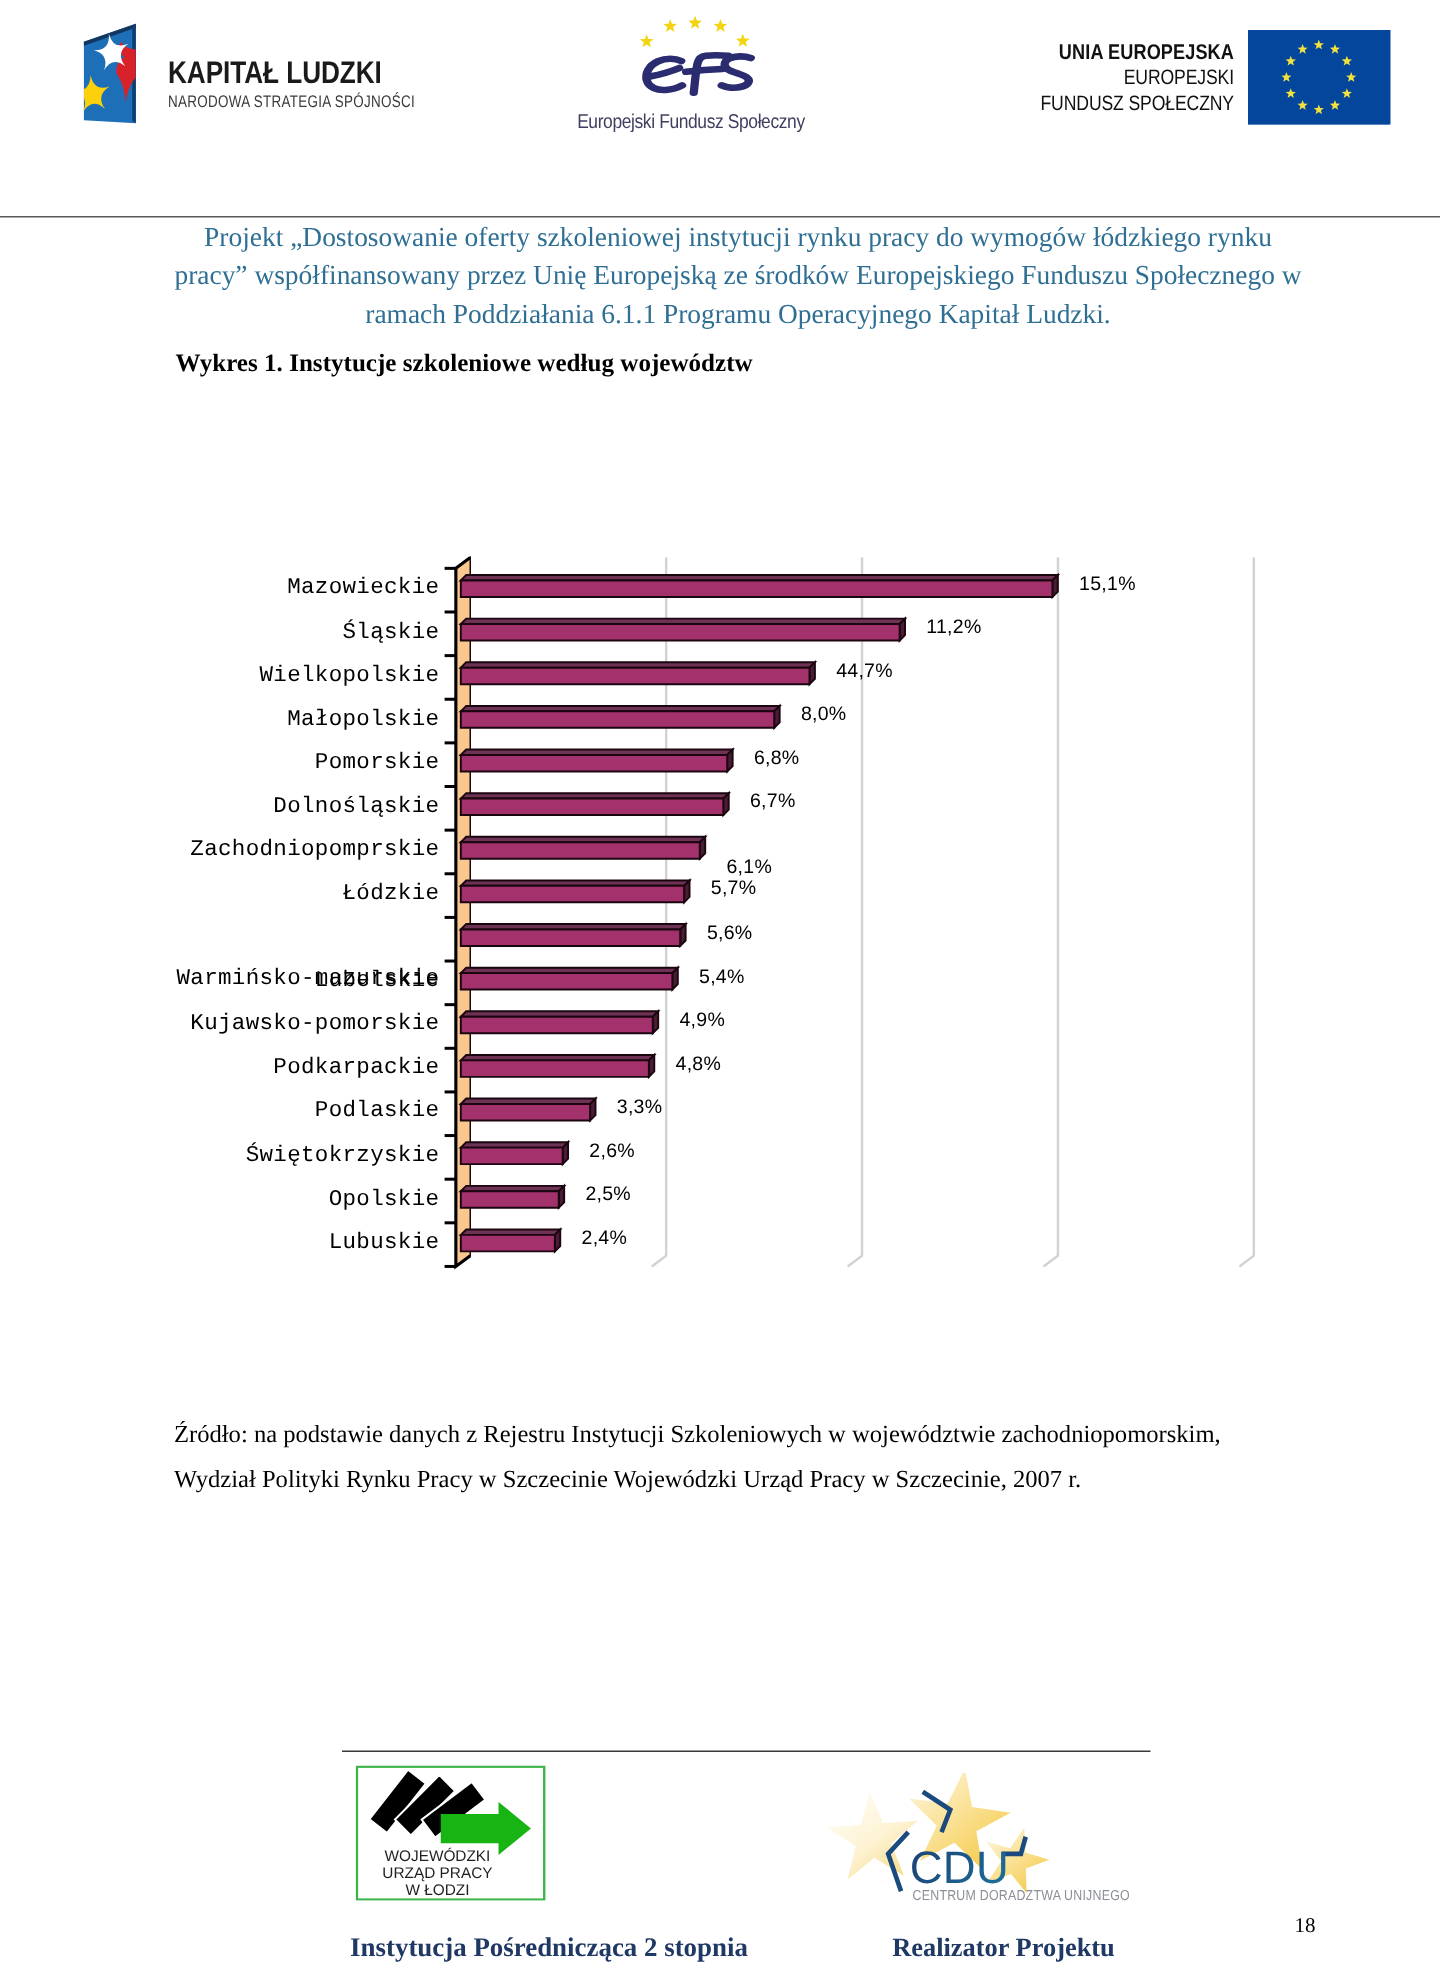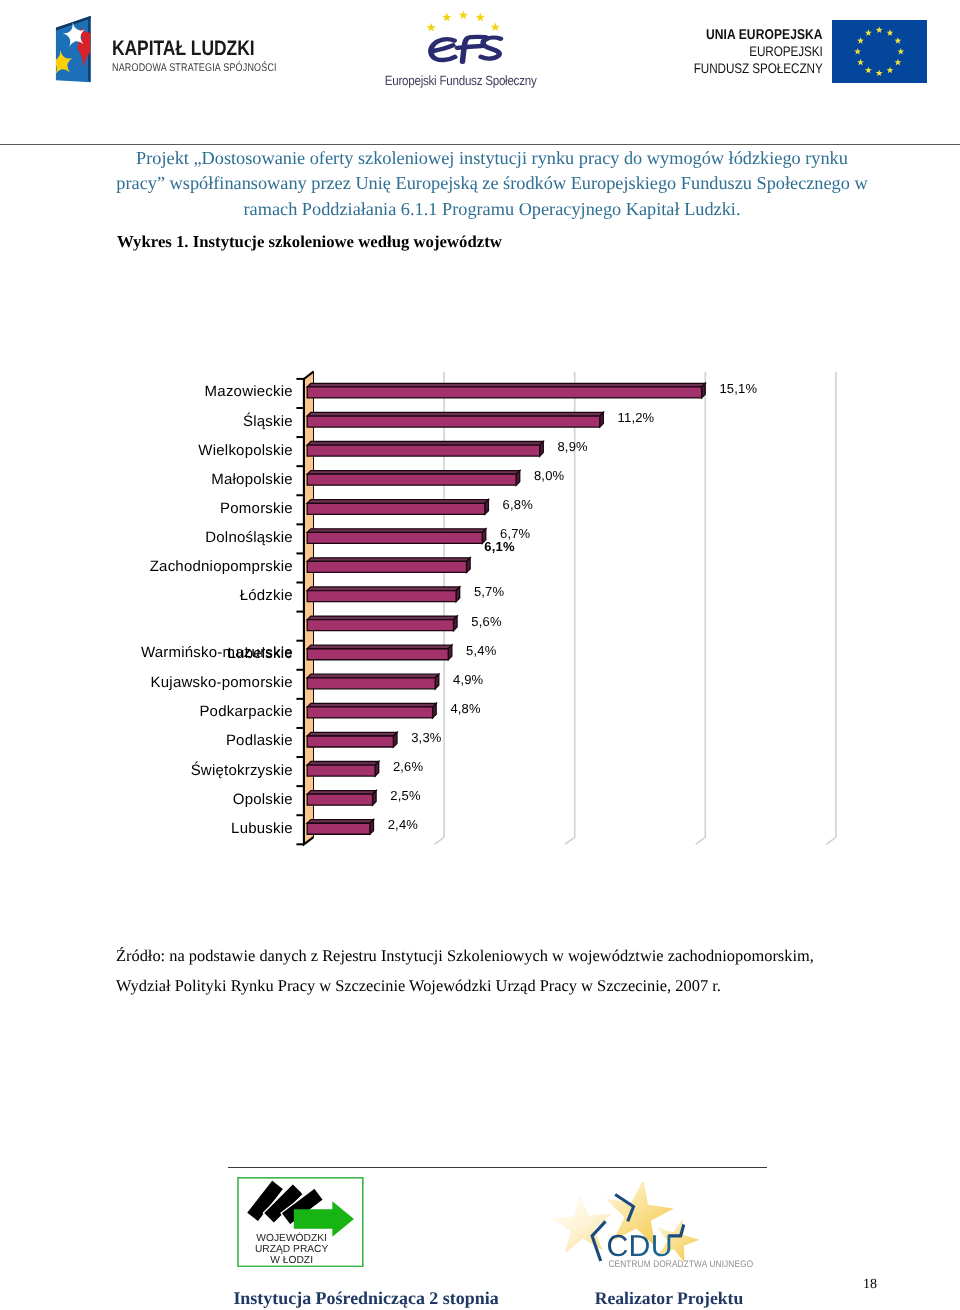--- a/index.html
+++ b/index.html
@@ -40,21 +40,21 @@
   
   #foot-rule{left:227.9px;top:1167px;width:538.7px;height:0;border-top:1.3px solid #3a3a3a;}
   #wup-logo{left:236.9px;top:1176.8px;width:126.8px;height:90.6px;}
   #cdu-logo{left:518px;top:1182px;width:240px;height:92px;}
   #foot-cap-left{left:216px;top:1288px;width:300px;text-align:center;color:#1f3864;font-weight:700;font-size:17.95px;font-family:"Liberation Serif",serif;}
   #foot-cap-right{left:569px;top:1288px;width:200px;text-align:center;color:#1f3864;font-weight:700;font-size:17.6px;font-family:"Liberation Serif",serif;}
   #page-num{left:850px;top:1277px;width:40px;text-align:center;font-size:14px;color:#000;}
 
   
   #chart{left:0px;top:0px;width:960px;height:1310px;}
-  .cat-label{position:absolute;font-family:Liberation Sans, sans-serif;font-size:15.0px;letter-spacing:.22px;color:#000;white-space:nowrap;text-align:right;}
+  .cat-label{position:absolute;font-family:Liberation Mono, monospace;font-size:15.0px;letter-spacing:.22px;color:#000;white-space:nowrap;text-align:right;}
   .val-label{position:absolute;font-family:"Liberation Sans",sans-serif;font-size:13px;letter-spacing:.18px;color:#000;white-space:nowrap;}
 </style>
 </head>
 <body>
 
 <div class="page">
 
   <div class="abs" id="kl-logo">
     <svg id="kl-mark" viewBox="0 0 46 76">
       <defs>
@@ -238,29 +238,29 @@
         <line x1="296.4" y1="786.125" x2="303.9" y2="786.125" stroke="#000" stroke-width="2"></line>
         <line x1="296.4" y1="815.2125" x2="303.9" y2="815.2125" stroke="#000" stroke-width="2"></line>
         <line x1="296.4" y1="844.3" x2="303.9" y2="844.3" stroke="#000" stroke-width="2"></line>
       </svg>
     <div id="chart-labels">
         <div class="cat-label" style="top: 383.444px; right: 667.1px;">Mazowieckie</div>
         <div class="val-label" style="top: 380.844px; left: 719.412px;">15,1%</div>
         <div class="cat-label" style="top: 412.531px; right: 667.1px;">Śląskie</div>
         <div class="val-label" style="top: 409.931px; left: 617.544px;">11,2%</div>
         <div class="cat-label" style="top: 441.619px; right: 667.1px;">Wielkopolskie</div>
-        <div class="val-label" style="top: 439.019px; left: 557.468px;">8,9%</div>
+        <div class="val-label" style="top: 439.019px; left: 557.468px;">44,7%</div>
         <div class="cat-label" style="top: 470.706px; right: 667.1px;">Małopolskie</div>
         <div class="val-label" style="top: 468.106px; left: 533.96px;">8,0%</div>
         <div class="cat-label" style="top: 499.794px; right: 667.1px;">Pomorskie</div>
         <div class="val-label" style="top: 497.194px; left: 502.616px;">6,8%</div>
         <div class="cat-label" style="top: 528.881px; right: 667.1px;">Dolnośląskie</div>
         <div class="val-label" style="top: 526.281px; left: 500.004px;">6,7%</div>
         <div class="cat-label" style="top: 557.969px; right: 667.1px;">Zachodniopomprskie</div>
-        <div class="val-label" style="top: 539px; left: 484.332px; font-weight: bold;">6,1%</div>
+        <div class="val-label" style="top: 570px; left: 484.332px;">6,1%</div>
         <div class="cat-label" style="top: 587.056px; right: 667.1px;">Łódzkie</div>
         <div class="val-label" style="top: 584.456px; left: 473.884px;">5,7%</div>
         <div class="cat-label" style="top: 616.144px; right: 667.1px; margin-top: 28px;">Warmińsko-mazurskie</div>
         <div class="val-label" style="top: 613.544px; left: 471.272px;">5,6%</div>
         <div class="cat-label" style="top: 645.231px; right: 667.1px;">Lubelskie</div>
         <div class="val-label" style="top: 642.631px; left: 466.048px;">5,4%</div>
         <div class="cat-label" style="top: 674.319px; right: 667.1px;">Kujawsko-pomorskie</div>
         <div class="val-label" style="top: 671.719px; left: 452.988px;">4,9%</div>
         <div class="cat-label" style="top: 703.406px; right: 667.1px;">Podkarpackie</div>
         <div class="val-label" style="top: 700.806px; left: 450.376px;">4,8%</div>

